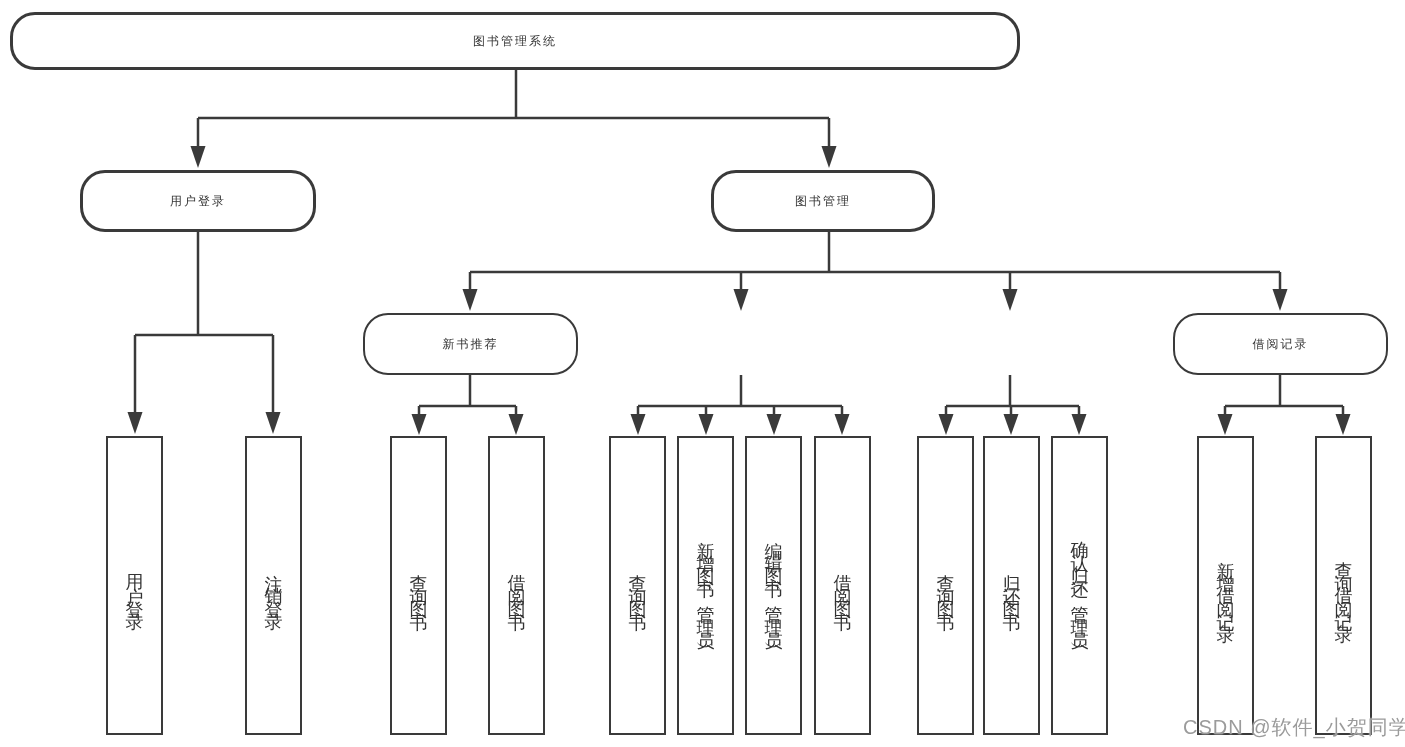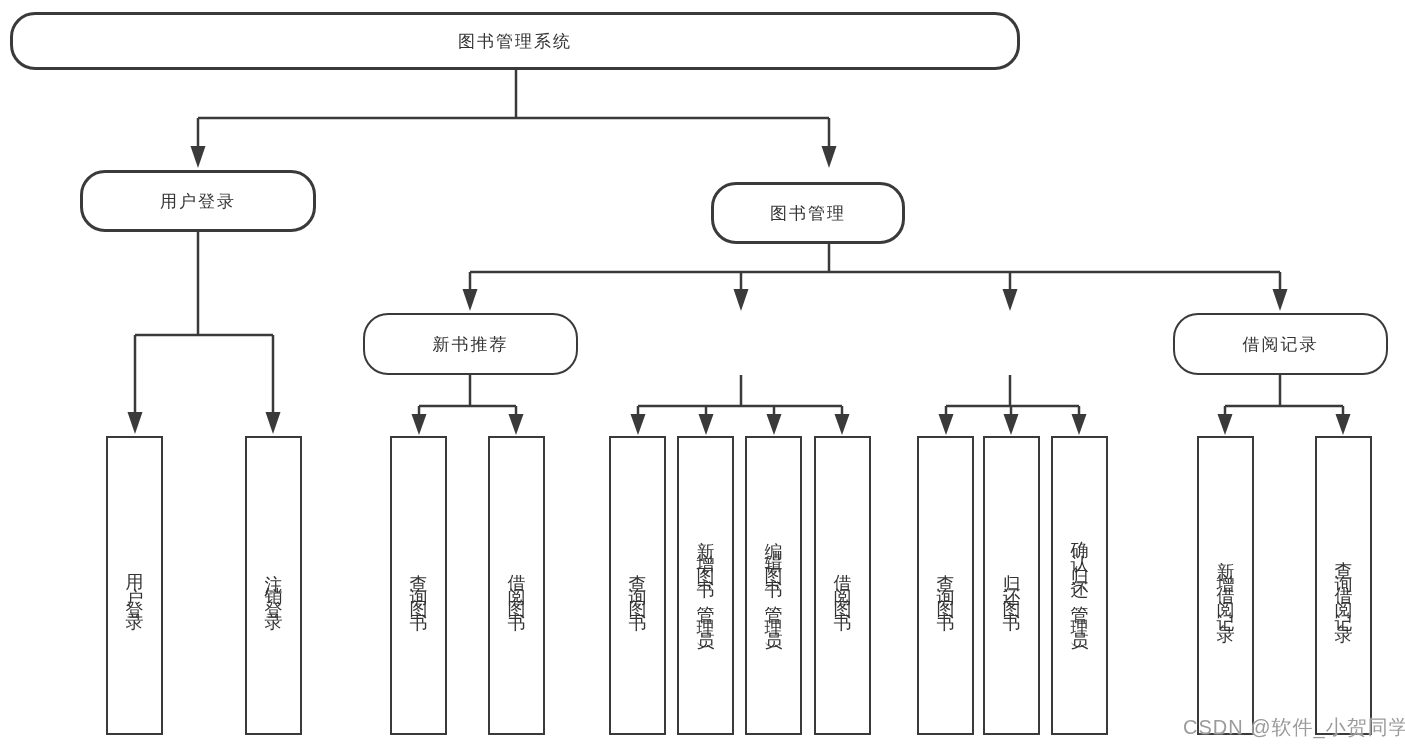--- a/index.html
+++ b/index.html
@@ -31,21 +31,21 @@
     position: absolute;
     background: #fff;
     border: 3px solid var(--border);
     color: var(--text);
     display: flex;
     align-items: center;
     justify-content: center;
     text-align: center;
   }
   .hbox {
-    font-size: 17px;
+    font-size: 12px;
     letter-spacing: 2px;
     border-radius: 25px;
   }
   .root  { left: 10px;  top: 12px;  width: 1010px; height: 58px; }
   .lvl2  { top: 170px; height: 62px; }
   .lvl3  { top: 313px; height: 62px; border-width: 2.5px; }
   .leaf {
     top: 436px; width: 57px; height: 299px;
     border-width: 2.5px;
     font-size: 18px;
@@ -142,21 +142,21 @@
     </g>
   </svg>
 
   <div class="box hbox root">
     <span>图书管理系统</span>
   </div>
 
   <div class="box hbox lvl2" style="left:80px; width:236px;">
     <span>用户登录</span>
   </div>
-  <div class="box hbox lvl2" style="left:711px; width:194px;margin-top:12px;">
+  <div class="box hbox lvl2" style="left:711px; width:224px;">
     <span>图书管理</span>
   </div>
 
   <div class="box hbox lvl3" style="left:363px; width:215px;">
     <span>新书推荐</span>
   </div>
   <div class="box hbox lvl3" style="left:1173px; width:215px;justify-content:center;">
     <span>借阅记录</span>
   </div>
 

